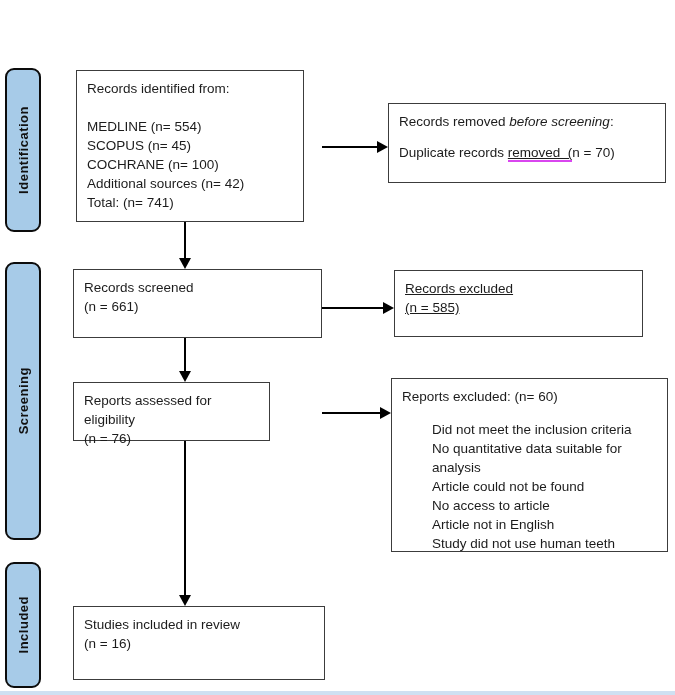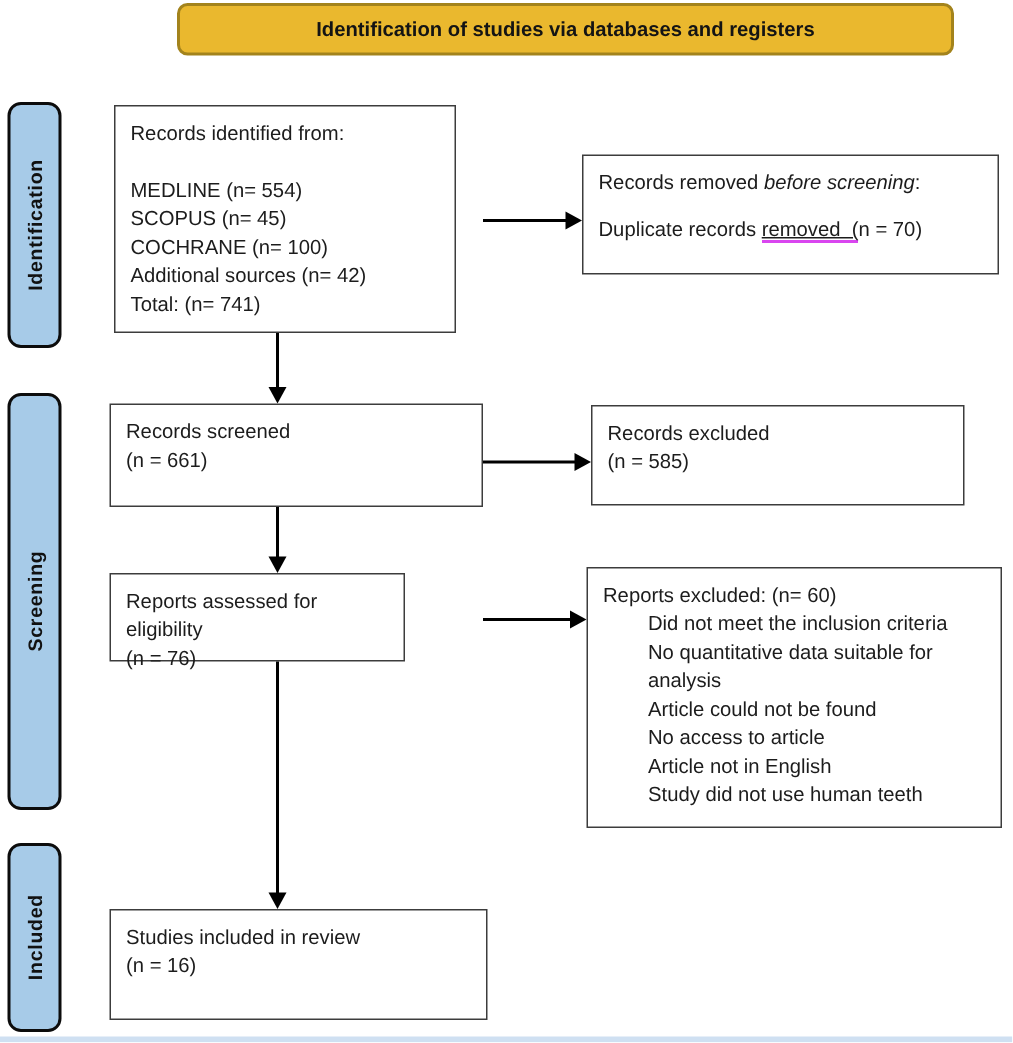--- a/index.html
+++ b/index.html
@@ -48,33 +48,33 @@
     position: absolute;
     background: #ffffff;
     border: 1.5px solid #3c3c3c;
     box-sizing: border-box;
     padding: 8px 10px;
     font-size: 13.5px; line-height: 19px; color: #1c1c1c;
   }
   .box-identified       { left: 76px;  top: 70px;  width: 228px; height: 152px; }
   .box-removed          { left: 388px; top: 103px; width: 278px; height: 80px;  }
   .box-screened         { left: 73px;  top: 269px; width: 249px; height: 69px;  }
-  .box-excluded         { left: 394px; top: 270px; width: 249px; height: 67px;  }
+  .box-excluded         { left: 394px; top: 270px; width: 249px; height: 67px; text-decoration: underline;  }
   .box-assessed         { left: 73px;  top: 382px; width: 197px; height: 59px;  }
   .box-reports-excluded { left: 391px; top: 378px; width: 277px; height: 174px; }
   .box-included         { left: 73px;  top: 606px; width: 252px; height: 74px;  }
   .blank-line { height: 19px; }
   .italic { font-style: italic; }
   .u-word {
     text-decoration: underline;
     border-bottom: 2px solid #d946ef;
     text-align: right;
   }
   .removed-line2 { margin-top: 12px; }
-  .reasons { padding-left: 30px; }
+  .reasons { margin-top: 14px; padding-left: 30px; }
   
   .vline { position: absolute; width: 2px; background: #000; }
   .hline { position: absolute; height: 2px; background: #000; }
   .head-down {
     position: absolute; width: 0; height: 0;
     border-left: 6px solid transparent;
     border-right: 6px solid transparent;
     border-top: 11px solid #000;
   }
   .head-right {
@@ -105,23 +105,20 @@
   .bottom-strip {
     position: absolute; left: 0; top: 691px; width: 675px; height: 4px;
     background: #CFE0F2;
   }
 </style>
 </head>
 <body>
 
 <div class="canvas">
 
-  <div class="banner">
-    <span>Identification of studies via databases and registers</span>
-  </div>
 
   <div class="stage stage-identification">
     <span>Identification</span>
   </div>
   <div class="stage stage-screening">
     <span>Screening</span>
   </div>
   <div class="stage stage-included">
     <span>Included</span>
   </div>

